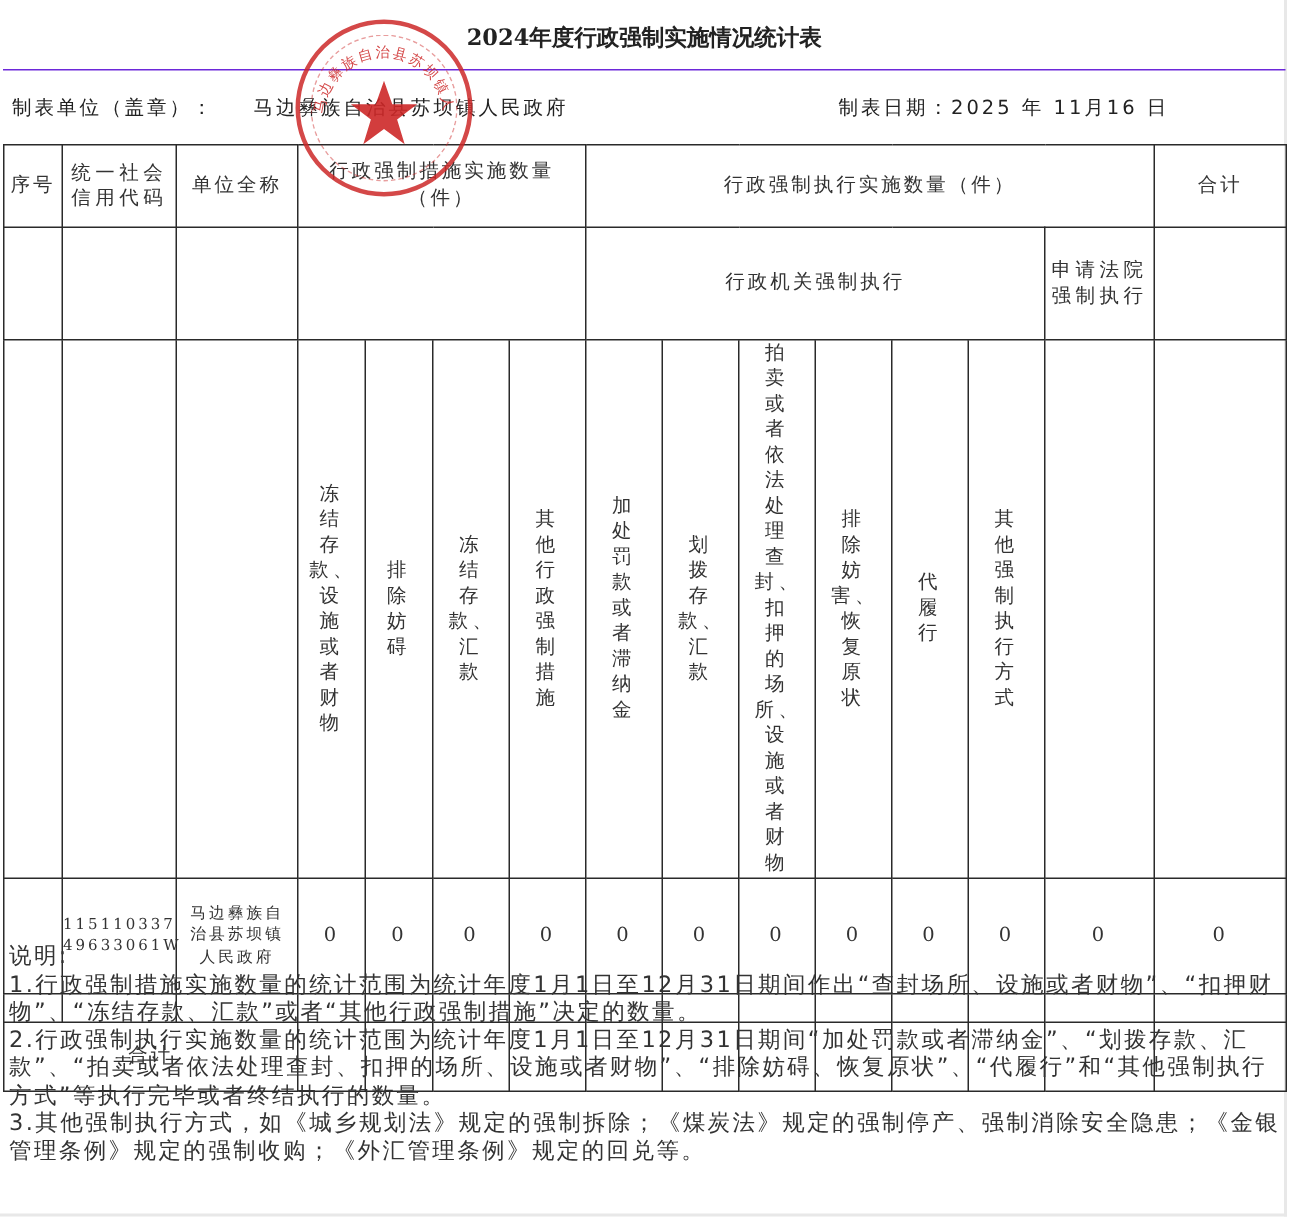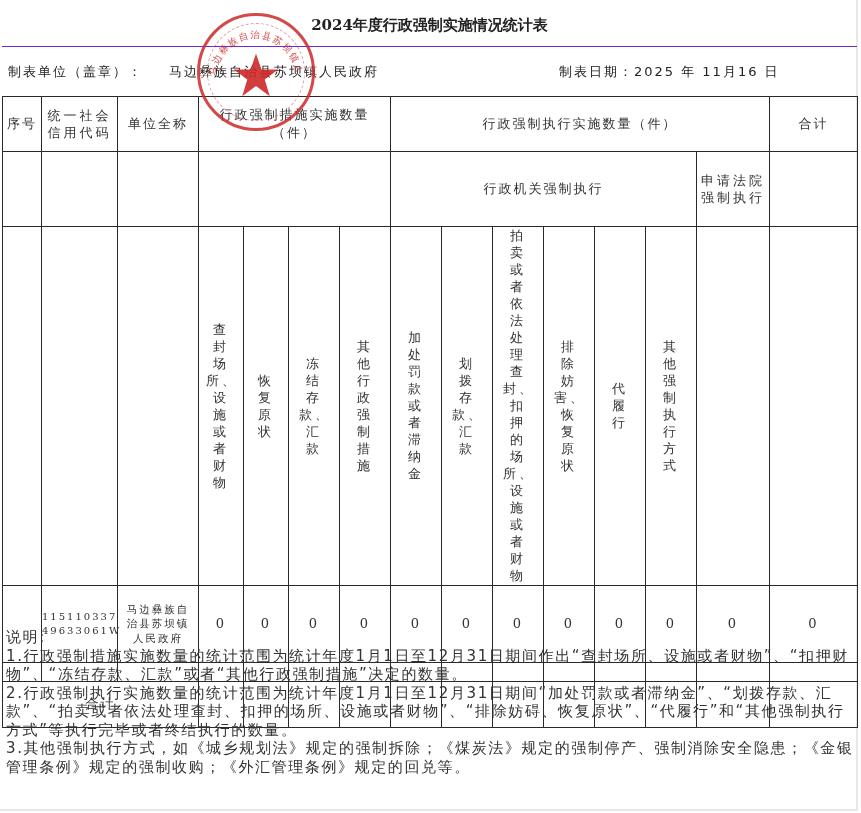--- a/index.html
+++ b/index.html
@@ -86,22 +86,22 @@
     <td></td>
     <td colspan="4"></td>
     <td colspan="6"><span>行政机关强制执行</span></td>
     <td><span class="vtxt" style="width:64px">申请法院强制执行</span></td>
     <td></td>
   </tr>
   <tr style="height:230px">
     <td></td>
     <td></td>
     <td></td>
-    <td><span class="vtxt">查封场所、设施或者财物</span></td>
-    <td><span class="vtxt">恢复原状</span></td>
+    <td><span class="vtxt">冻结存款、设施或者财物</span></td>
+    <td><span class="vtxt">排除妨碍</span></td>
     <td><span class="vtxt">冻结存款、汇款</span></td>
     <td><span class="vtxt">其他行政强制措施</span></td>
     <td><span class="vtxt">加处罚款或者滞纳金</span></td>
     <td><span class="vtxt">划拨存款、汇款</span></td>
     <td><span class="vtxt">拍卖或者依法处理查封、扣押的场所、设施或者财物</span></td>
     <td><span class="vtxt">排除妨害、恢复原状</span></td>
     <td><span class="vtxt">代履行</span></td>
     <td><span class="vtxt">其他强制执行方式</span></td>
     <td></td>
     <td></td>

